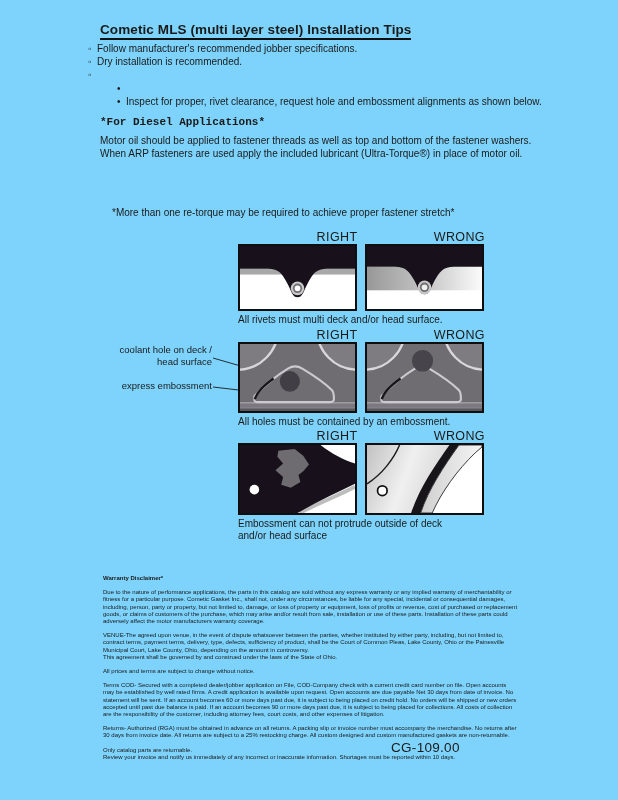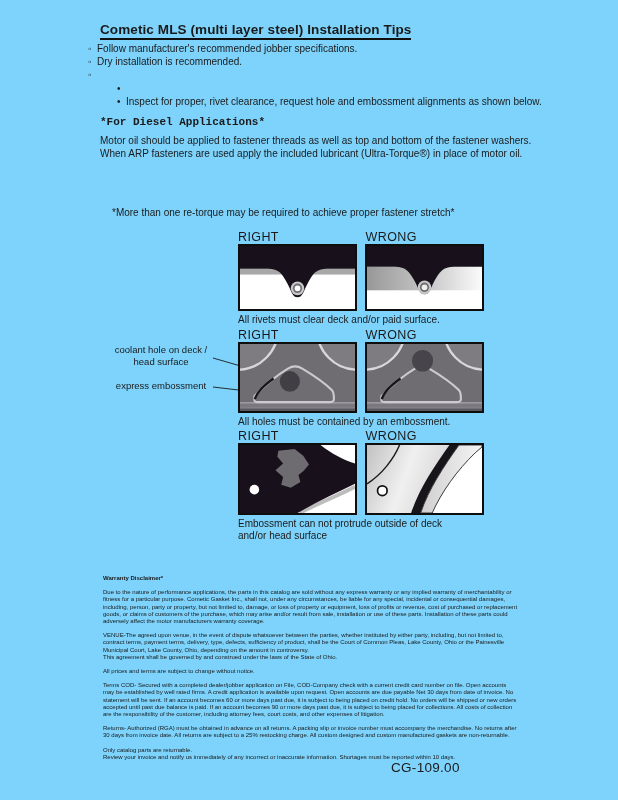--- a/index.html
+++ b/index.html
@@ -20,39 +20,39 @@
   .bodypara { position:absolute; left:100px; font-size:10px; line-height:13.2px; white-space:pre-line; width:470px; }
   .p1 { top:134px; }
   .p2 { top:165px; }
   .note { position:absolute; left:100px; top:207px; font-size:10px;margin-left:12px; }
 
   .fig { position:absolute; width:247px; }
   .fig1 { left:238px; top:230px; }
   .fig2 { left:238px; top:328px; }
   .fig3 { left:238px; top:429px; }
   .fig-labels { display:flex; gap:8px; height:14px; font-size:12.5px; letter-spacing:0.4px; }
-  .fig-labels span { width:119.5px; text-align:left; flex:none; }
+  .fig-labels span { width:119.5px; text-align:right; flex:none; }
   .panels { display:flex; gap:8px; }
   .panel { border:2px solid #0e0e0e; flex:none; background:#fff; }
   .panel svg { display:block; }
   .ph1 { width:115px; height:63px; }
   .ph2 { width:115px; height:67px; }
   .ph3 { width:115px; height:68px; }
   .fig-caption { font-size:10px; margin-top:3px; white-space:pre-line; line-height:12px; }
 
-  .ann { position:absolute; width:102px; left:110px; text-align:center; font-size:9.5px; line-height:11.5px; }
+  .ann { position:absolute; width:102px; left:110px; text-align:right; font-size:9.5px; line-height:11.5px; }
   .ann1 { top:344px; }
   .ann2 { top:380px; }
   .leader-svg { position:absolute; left:212px; top:350px; width:80px; height:46px; overflow:visible; }
 
   .disclaimer { position:absolute; left:103px; top:575px; width:415px; font-size:6px; line-height:7.2px; }
   .disclaimer .d-head { font-weight:bold; margin:0 0 7px 0; }
   .disclaimer p { margin:0 0 7px 0; white-space:pre-line; }
 
-  .pagenum { position:absolute; left:391px; top:760px; font-size:13.5px; letter-spacing:0.3px; }
+  .pagenum { position:absolute; left:391px; top:740px; font-size:13.5px; letter-spacing:0.3px; }
 </style>
 </head>
 <body>
 
 <div class="page">
 
   <div class="title">Cometic MLS (multi layer steel) Installation Tips</div>
 
   <div class="bullets">
     <div class="bullet-row">
@@ -111,21 +111,21 @@
           <rect x="0" y="21" width="120" height="24" fill="url(#g1)"></rect>
           <path fill="#18111c" d="M0 0 H120 V21 H91 C79 21 76 26 70 36 C66 44 65 49 60 49 C55 49 54 44 50 36 C44 26 41 21 29 21 H0 Z"></path>
           <g>
             <circle cx="60" cy="42" r="7" fill="#c9c9c9"></circle>
             <circle cx="60" cy="42" r="4.8" fill="#6f6d72"></circle>
             <circle cx="60" cy="42" r="3" fill="#eeeeee"></circle>
           </g>
         </svg>
       </div>
     </div>
-    <div class="fig-caption">All rivets must clear deck and/or paid surface.</div>
+    <div class="fig-caption">All rivets must multi deck and/or head surface.</div>
   </div>
 
   <div class="ann ann1">coolant hole on deck / head surface</div>
   <div class="ann ann2">express embossment</div>
   <svg class="leader-svg">
     <line x1="1" y1="8" x2="77" y2="30" stroke="#1a1a1a" stroke-width="0.9"></line>
     <line x1="1" y1="37" x2="52" y2="43" stroke="#1a1a1a" stroke-width="0.9"></line>
   </svg>
 
   <div class="fig fig2">

